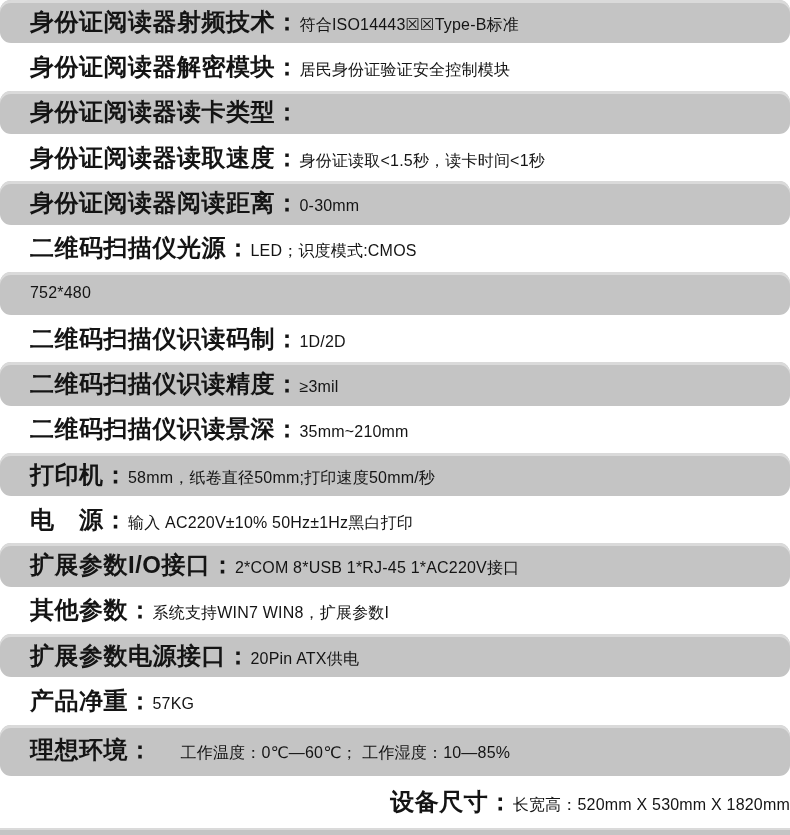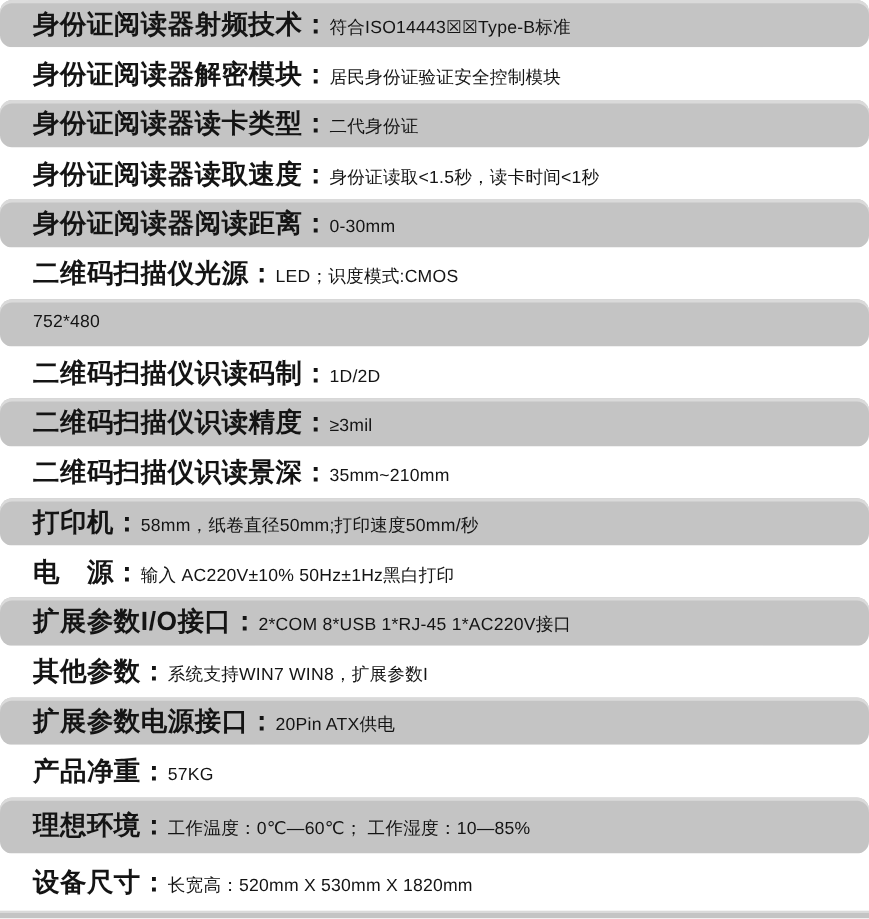--- a/index.html
+++ b/index.html
@@ -26,34 +26,34 @@
   .row.gray{
     background:var(--row-gray);
     height:46px;
     box-shadow:inset 0 3px 0 var(--edge);
   }
   .row.white{
     background:var(--row-white);
     height:50px;
   }
   .row.double{height:54px;}
-  .row.last{height:56px;}
+  .row.last{height:56px;justify-content:flex-end;}
   .pair{margin:0;display:flex;align-items:baseline;}
   .spec-label{
     font-size:24px;
     font-weight:800;
     letter-spacing:0.5px;
     flex:0 0 auto;
   }
   .spec-value{
     font-size:16px;
     font-weight:500;
     letter-spacing:0.2px;
   }
-  .value-lines{display:flex;flex-direction:row;}
+  .value-lines{display:flex;flex-direction:row;margin-left:28px;}
   .value-lines .spec-value{line-height:27px;}
   .bottom-strip{
     height:7px;
     background:var(--row-gray);
     box-shadow:inset 0 2px 0 var(--edge);
   }
 </style>
 </head>
 <body>
 
@@ -69,21 +69,20 @@
   <div class="row white">
     <p class="pair">
         <span class="spec-label">身份证阅读器解密模块：</span>
         <span class="spec-value">居民身份证验证安全控制模块</span>
       </p>
   </div>
 
   <div class="row gray">
     <p class="pair">
         <span class="spec-label">身份证阅读器读卡类型：</span>
-        <span class="spec-value">二代身份证</span>
       </p>
   </div>
 
   <div class="row white">
     <p class="pair">
         <span class="spec-label">身份证阅读器读取速度：</span>
         <span class="spec-value">身份证读取&lt;1.5秒，读卡时间&lt;1秒</span>
       </p>
   </div>
 

